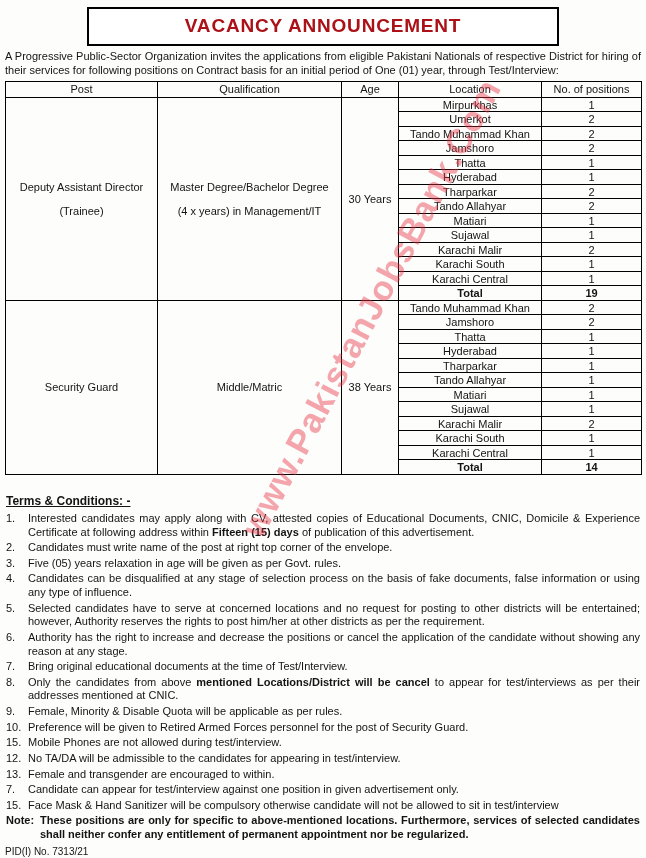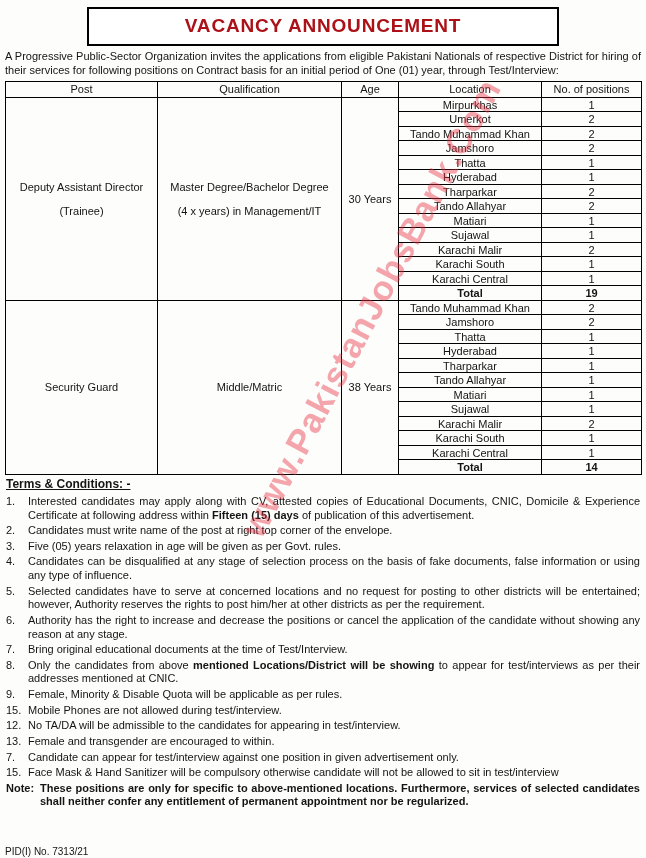--- a/index.html
+++ b/index.html
@@ -48,21 +48,21 @@
     text-align: center;
     vertical-align: middle;
     padding: 0 2px;
     height: 14.5px;
     line-height: 1.12;
     overflow: hidden;
   }
   .vac th { font-weight: normal; height: 16px; }
   .total-row td { font-weight: bold; }
   .gap { margin-top: 12px; }
-  .terms { margin: 2px 6px 0 6px; }
+  .terms { margin: 19px 6px 0 6px; }
   .terms-heading {
     font-size: 12px;
     font-weight: bold;
     text-decoration: underline;
     margin: 1px 0 4px 0;
   }
   .term {
     display: flex;
     margin-bottom: 2px;
     font-size: 11px;
@@ -279,25 +279,29 @@
     <div class="term">
         <span class="num">6.</span>
         <span class="txt"><span>Authority has the right to increase and decrease the positions or cancel the application of the candidate without showing any reason at any stage.</span><b></b><span></span></span>
       </div>
     <div class="term">
         <span class="num">7.</span>
         <span class="txt"><span>Bring original educational documents at the time of Test/Interview.</span><b></b><span></span></span>
       </div>
     <div class="term">
         <span class="num">8.</span>
-        <span class="txt"><span>Only the candidates from above </span><b>mentioned Locations/District will be showing</b><span> to appear for test/interviews as per their addresses mentioned at CNIC.</span></span>
+        <span class="txt"><span>Only the candidates from above </span><b>mentioned Locations/District will be cancel</b><span> to appear for test/interviews as per their addresses mentioned at CNIC.</span></span>
       </div>
     <div class="term">
         <span class="num">9.</span>
         <span class="txt"><span>Female, Minority &amp; Disable Quota will be applicable as per rules.</span><b></b><span></span></span>
+      </div>
+    <div class="term">
+        <span class="num">10.</span>
+        <span class="txt"><span>Preference will be given to Retired Armed Forces personnel for the post of Security Guard.</span><b></b><span></span></span>
       </div>
     <div class="term">
         <span class="num">15.</span>
         <span class="txt"><span>Mobile Phones are not allowed during test/interview.</span><b></b><span></span></span>
       </div>
     <div class="term">
         <span class="num">12.</span>
         <span class="txt"><span>No TA/DA will be admissible to the candidates for appearing in test/interview.</span><b></b><span></span></span>
       </div>
     <div class="term">

